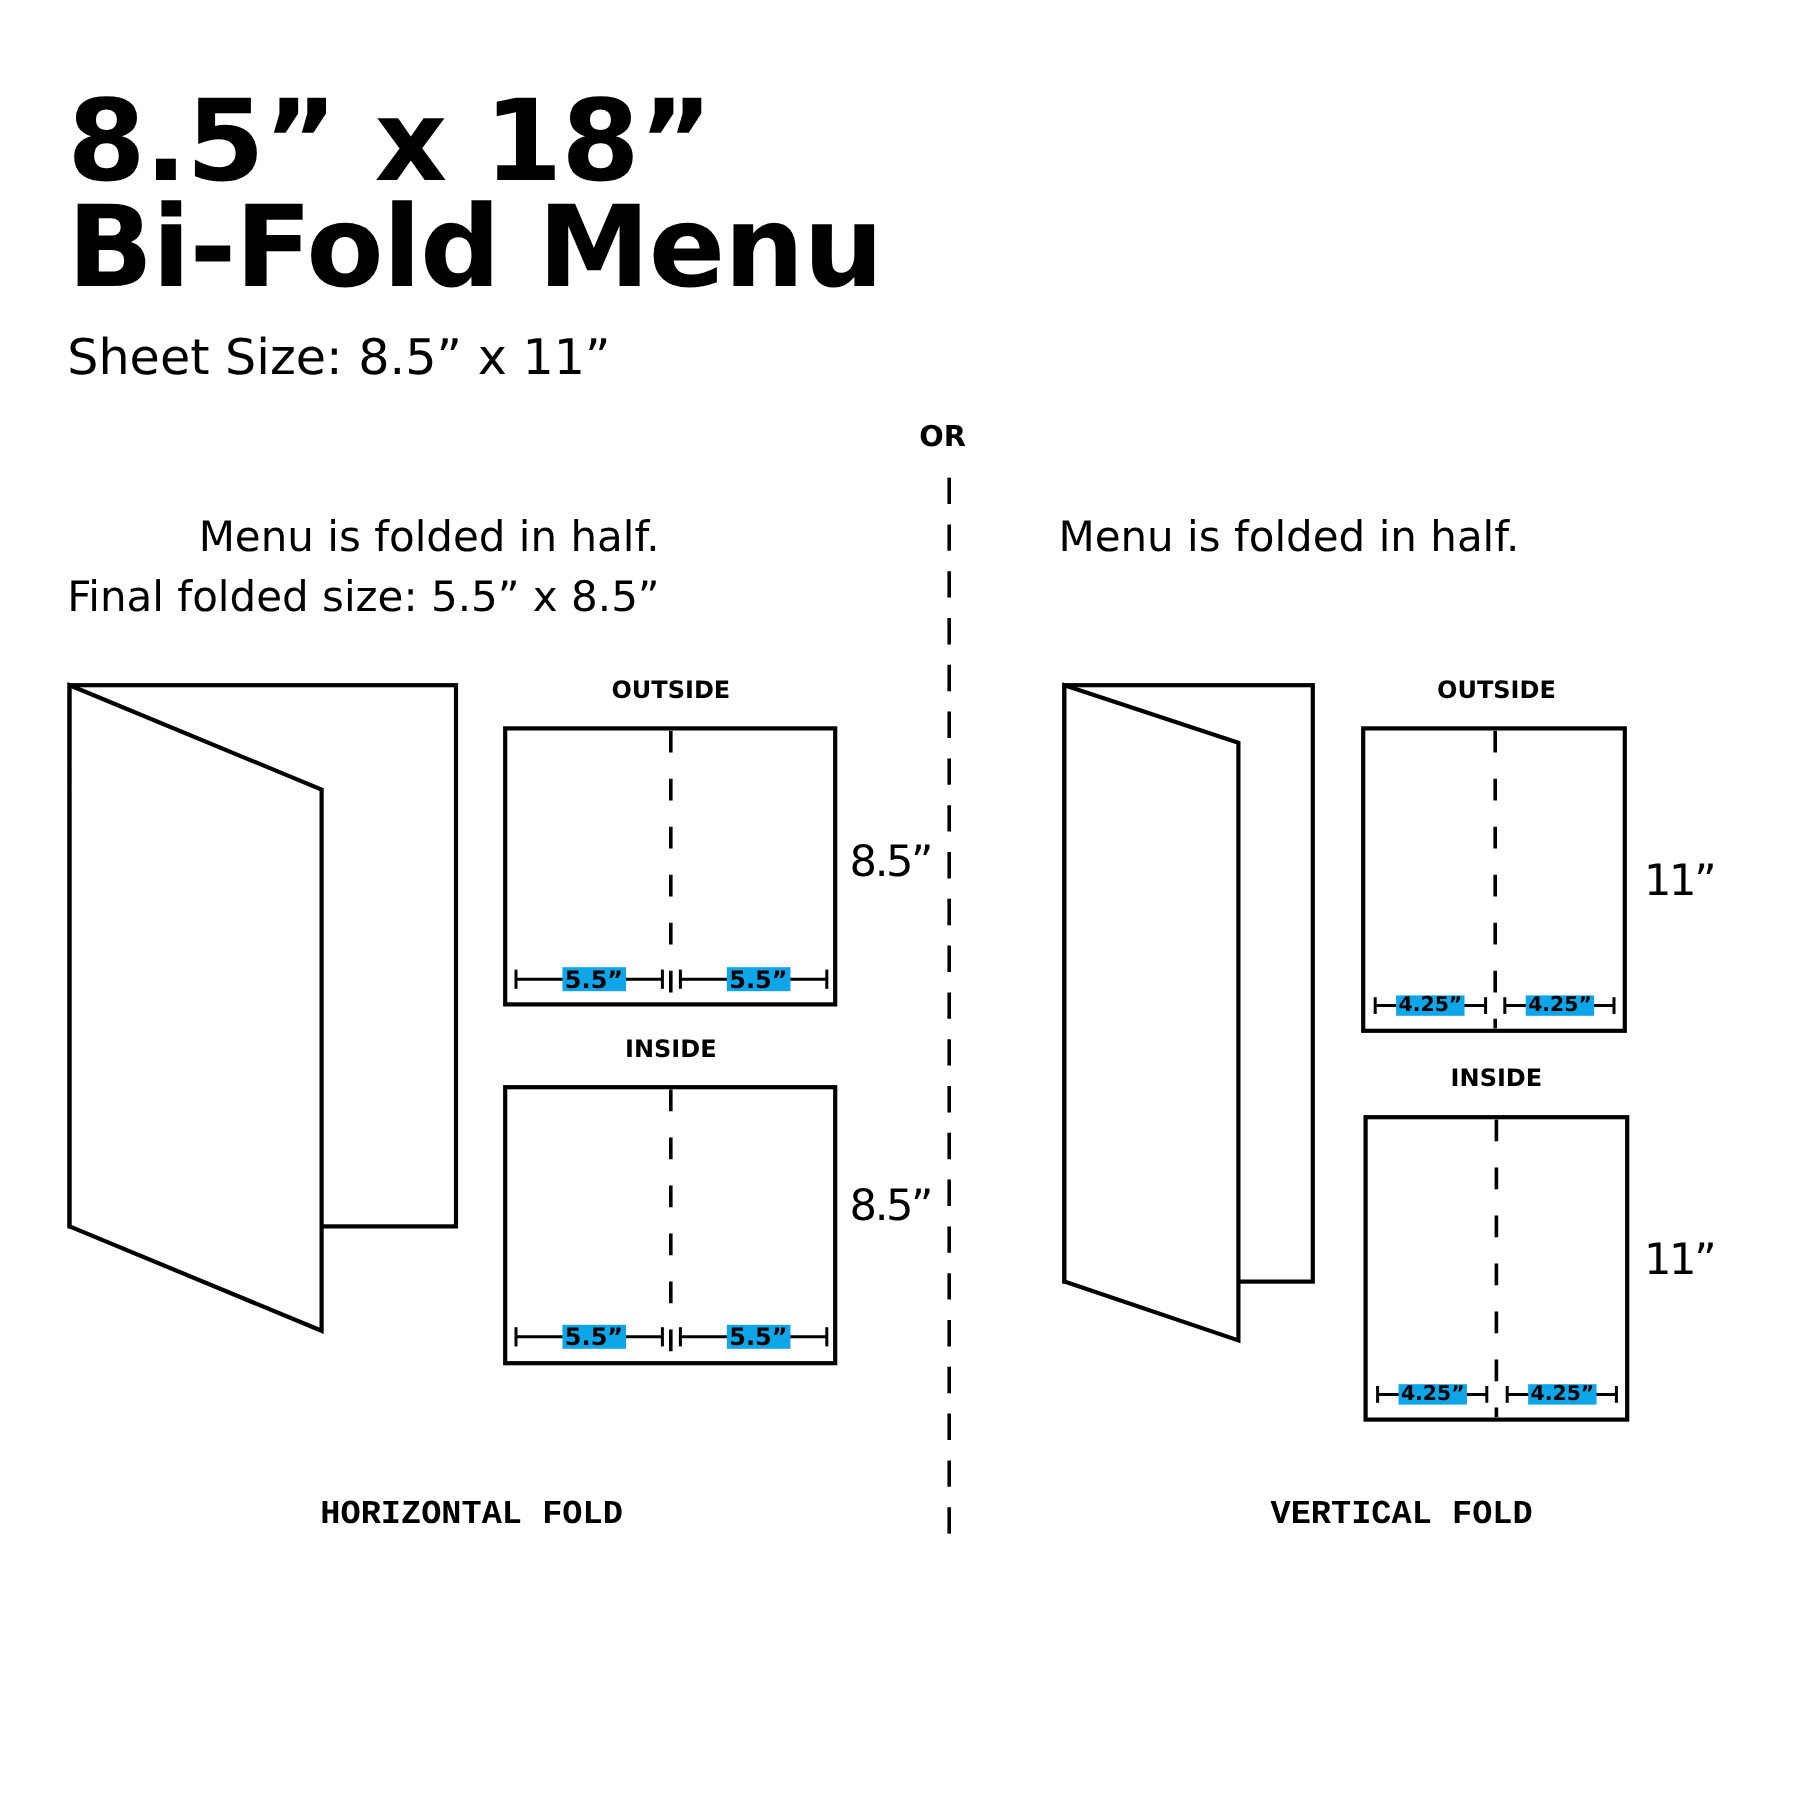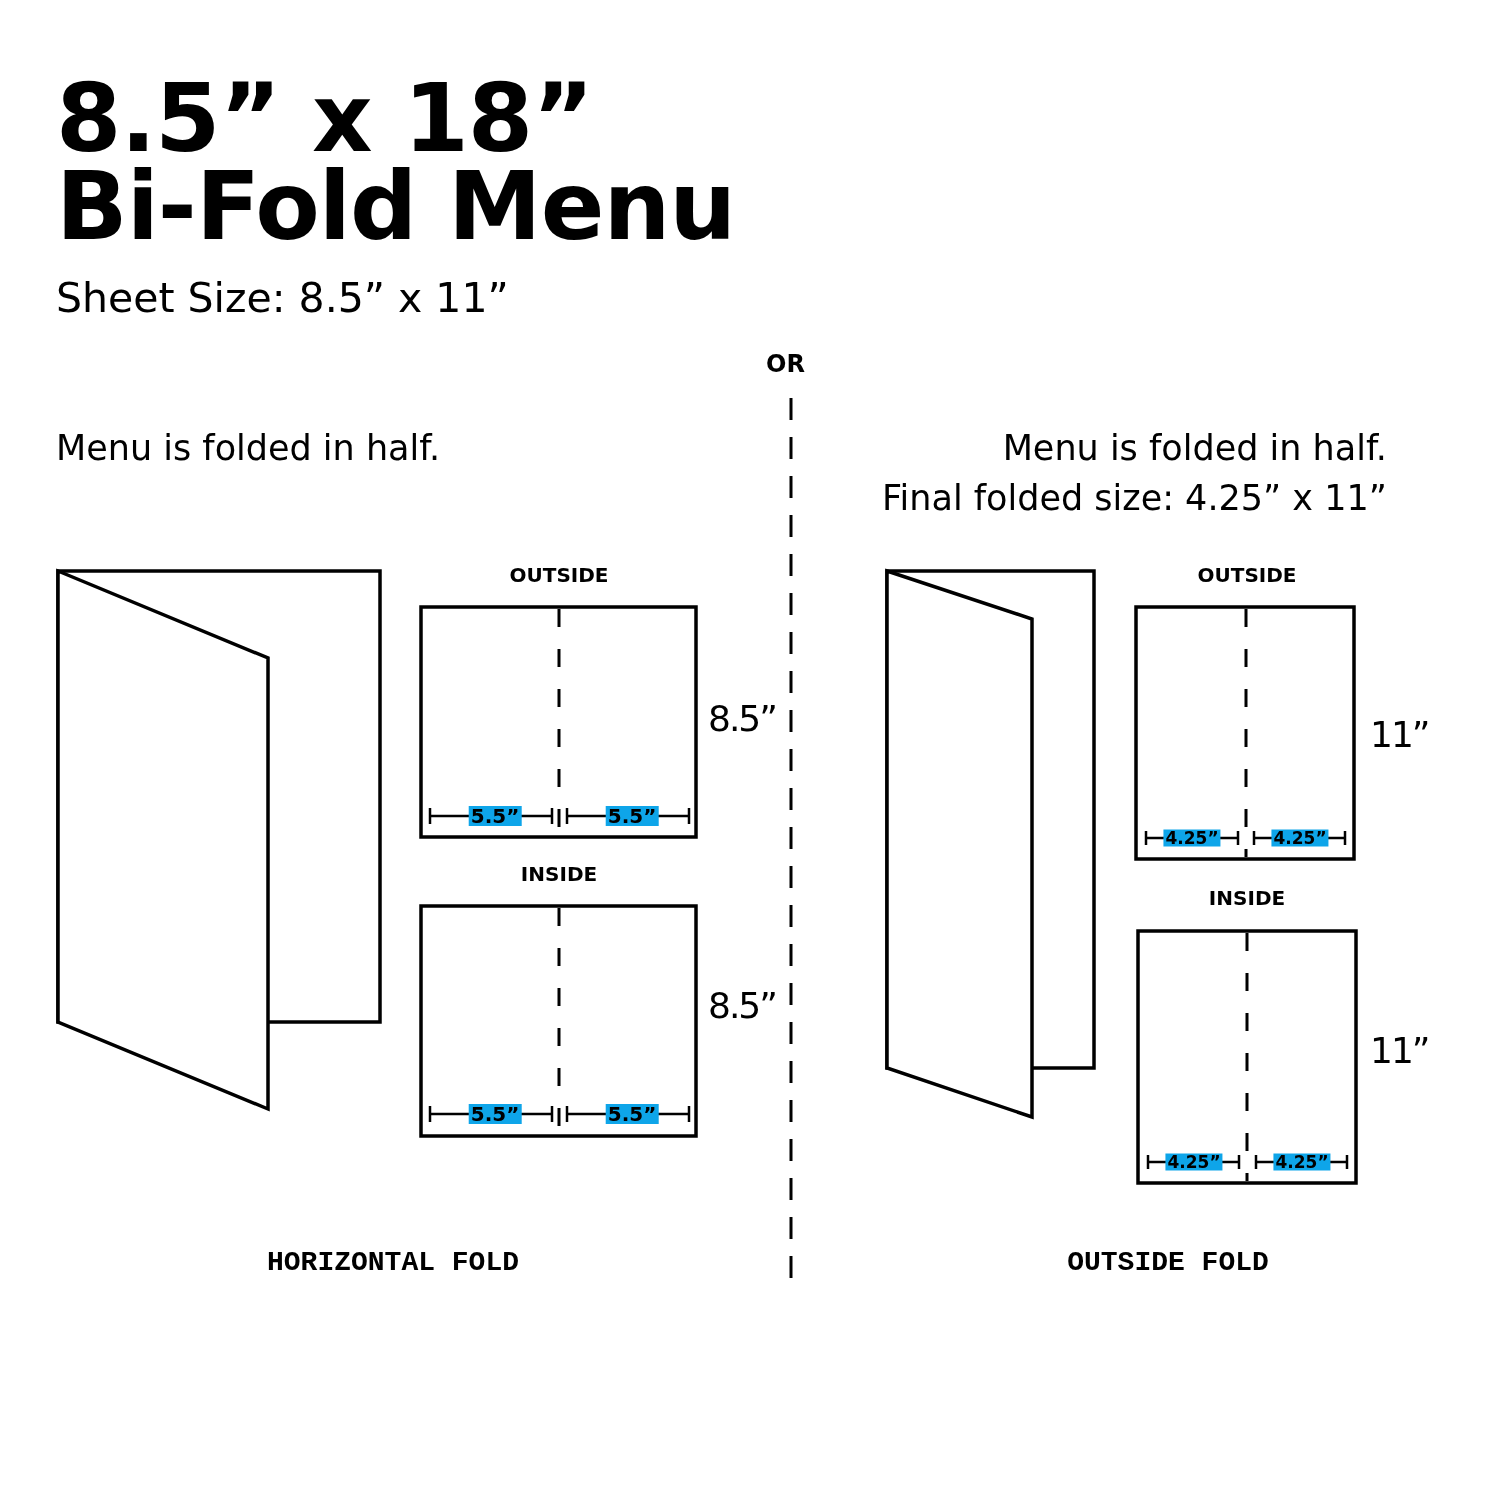--- a/index.html
+++ b/index.html
@@ -91,42 +91,42 @@
       <line x1="1239" y1="1155" x2="1239" y2="1169"></line>
       <line x1="1256" y1="1162" x2="1347" y2="1162"></line>
       <line x1="1256" y1="1155" x2="1256" y2="1169"></line>
       <line x1="1347" y1="1155" x2="1347" y2="1169"></line>
     </g>
   </g>
 </svg>
 
 <div class="abs desc desc-left">
   <div>Menu is folded in half.</div>
+  <div>Final folded size: 5.5” x 8.5”</div>
 </div>
 
 <div class="abs panel-label" style="left:559px; top:563px;">OUTSIDE</div>
 <div class="abs dim-label" style="left:708px; top:698px;">8.5”</div>
 <div class="abs width-label" style="left:495px; top:816px;">5.5”</div>
 <div class="abs width-label" style="left:632px; top:816px;">5.5”</div>
 
 <div class="abs panel-label" style="left:559px; top:862px;">INSIDE</div>
 <div class="abs dim-label" style="left:708px; top:985px;">8.5”</div>
 <div class="abs width-label" style="left:495px; top:1114px;">5.5”</div>
 <div class="abs width-label" style="left:632px; top:1114px;">5.5”</div>
 
 <div class="abs fold-label" style="left:393px; top:1247px;">HORIZONTAL FOLD</div>
 
 <div class="abs desc desc-right">
   <div>Menu is folded in half.</div>
-  <div>Final folded size: 4.25” x 11”</div>
 </div>
 
 <div class="abs panel-label" style="left:1247px; top:563px;">OUTSIDE</div>
 <div class="abs dim-label" style="left:1370px; top:714px;">11”</div>
 <div class="abs width-label small" style="left:1192px; top:838px;">4.25”</div>
 <div class="abs width-label small" style="left:1300px; top:838px;">4.25”</div>
 
 <div class="abs panel-label" style="left:1247px; top:886px;">INSIDE</div>
 <div class="abs dim-label" style="left:1370px; top:1030px;">11”</div>
 <div class="abs width-label small" style="left:1194px; top:1162px;">4.25”</div>
 <div class="abs width-label small" style="left:1302px; top:1162px;">4.25”</div>
 
-<div class="abs fold-label" style="left:1168px; top:1247px;">OUTSIDE FOLD</div>
+<div class="abs fold-label" style="left:1168px; top:1247px;">VERTICAL FOLD</div>
 
 </body></html>

